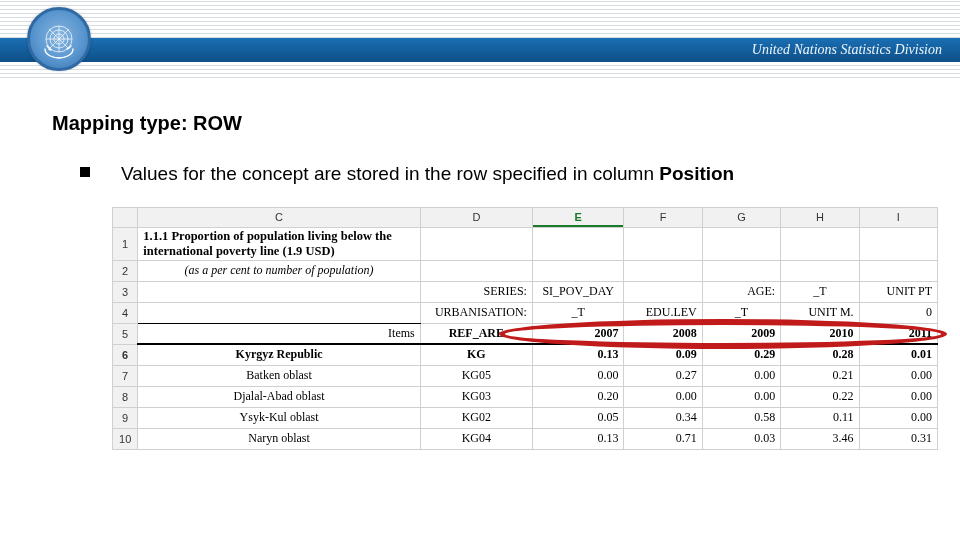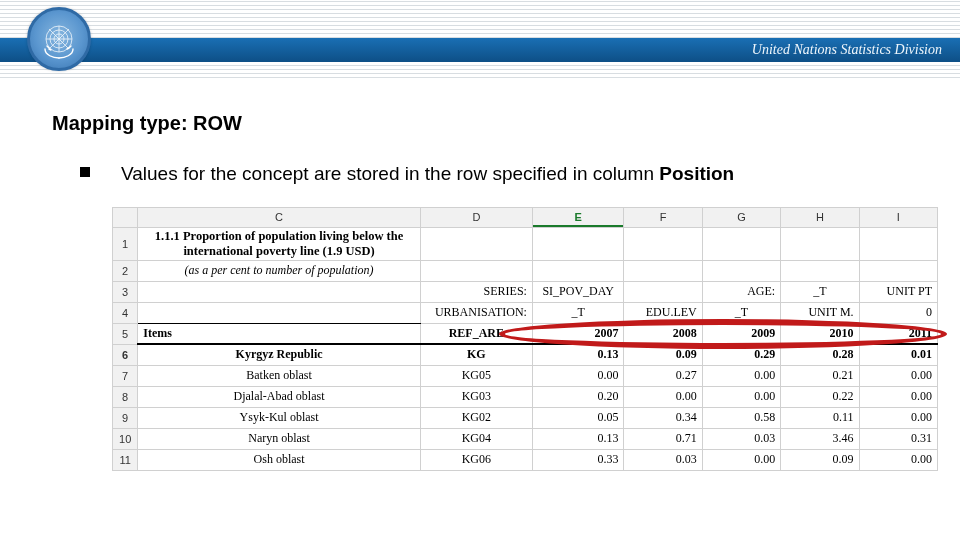--- a/index.html
+++ b/index.html
@@ -123,35 +123,35 @@
   td.rownum {
     background: #f1f1f1;
     color: #333;
     font-family: Verdana, sans-serif;
     font-size: 11px;
     text-align: center;
     width: 22px;
   }
 
   
-  .c-C { width: 248px; text-align: center; }
+  .c-C { width: 248px; }
   .c-D { width: 84px; }
   .c-E { width: 84px; }
   .c-F { width: 72px; }
   .c-G { width: 72px; }
   .c-H { width: 72px; }
   .c-I { width: 72px; }
 
   .title-cell { font-weight: bold; font-size: 12.5px; line-height: 1.2; white-space: normal; }
   .subtitle-cell { font-style: italic; text-align: center; }
   .lbl-right { text-align: right; }
   .lbl-left { text-align: center; }
   .val-center { text-align: center; }
   .bold-row td { font-weight: bold; }
-  .items-hdr { font-weight: bold; text-align: left; }
+  .items-hdr { font-weight: normal; text-align: right; }
   .ref-hdr { font-weight: bold; text-align: center; }
   .num { text-align: right; padding-right: 12px; }
 
   tr.row5 td { border-bottom: 2px solid #000; }
   tr.row5 td.rownum { border-bottom: 1px solid #d0d0d0; }
   tr.row4 td.c-C { border-bottom: 1px solid #000; }
 
   
   tr.colhdr th.sel {
     box-shadow: inset 0 -2px 0 #1a7a2b;
@@ -322,28 +322,18 @@
           <tr>
             <td class="rownum">10</td>
             <td class="c-C lbl-left">Naryn oblast</td>
             <td class="c-D lbl-left">KG04</td>
             <td class="c-E num">0.13</td>
             <td class="c-F num">0.71</td>
             <td class="c-G num">0.03</td>
             <td class="c-H num">3.46</td>
             <td class="c-I num">0.31</td>
           </tr>
-          <tr>
-            <td class="rownum">11</td>
-            <td class="c-C lbl-left">Osh oblast</td>
-            <td class="c-D lbl-left">KG06</td>
-            <td class="c-E num">0.33</td>
-            <td class="c-F num">0.03</td>
-            <td class="c-G num">0.00</td>
-            <td class="c-H num">0.09</td>
-            <td class="c-I num">0.00</td>
-          </tr>
         </tbody>
     </table>
 
     <div class="red-oval" style="top:112px; left:387px; width:448px; height:30px;"></div>
   </div>
 </div>
 
 </body></html>

